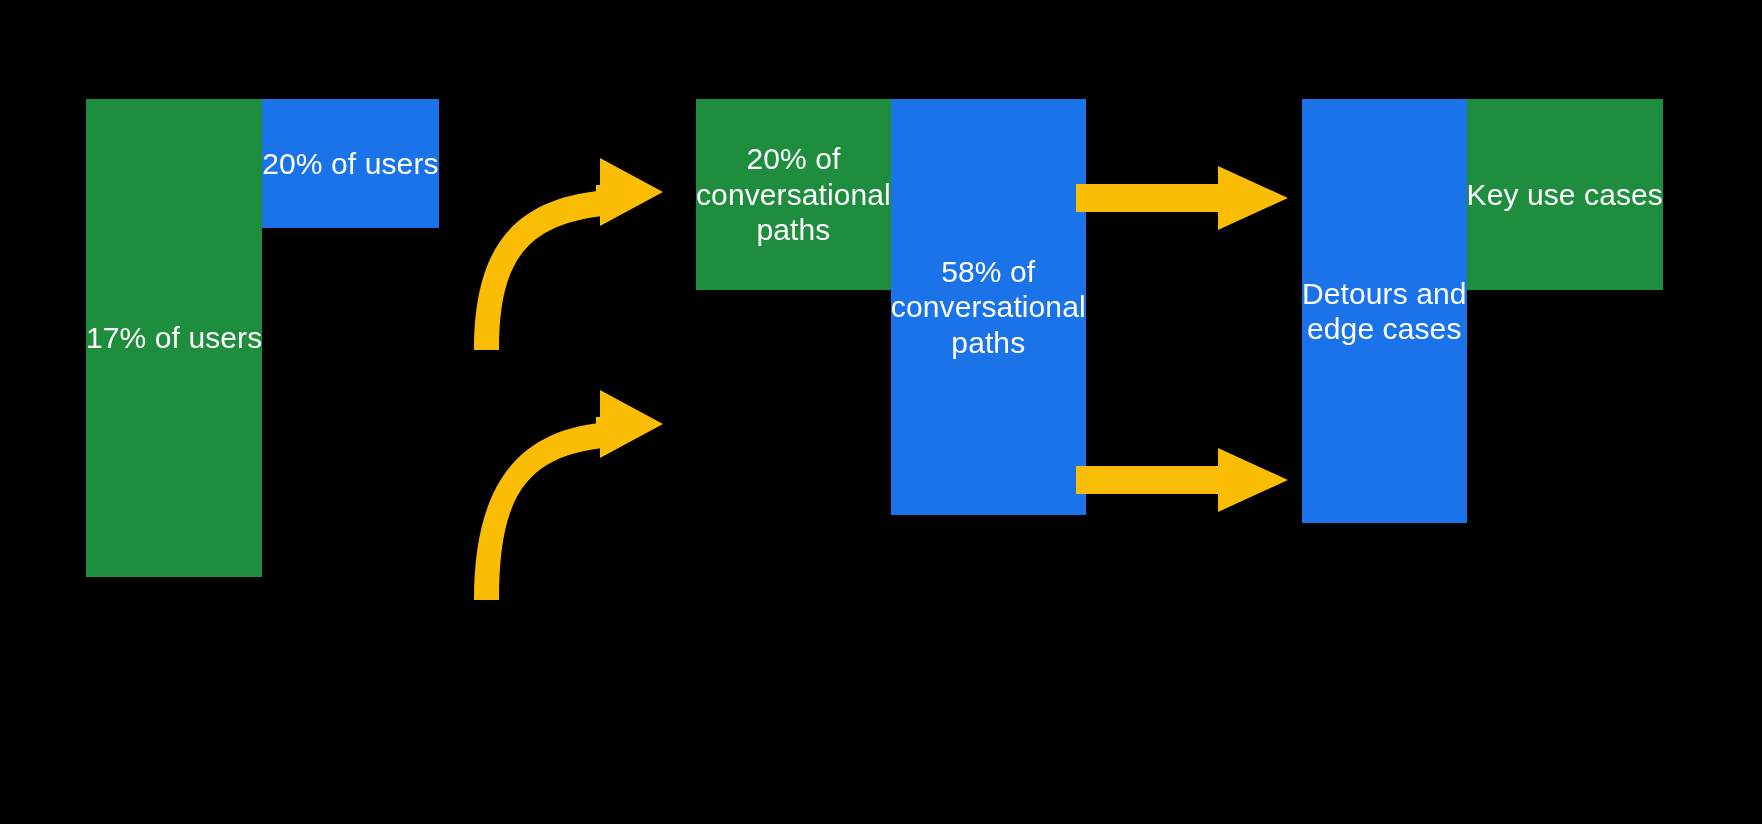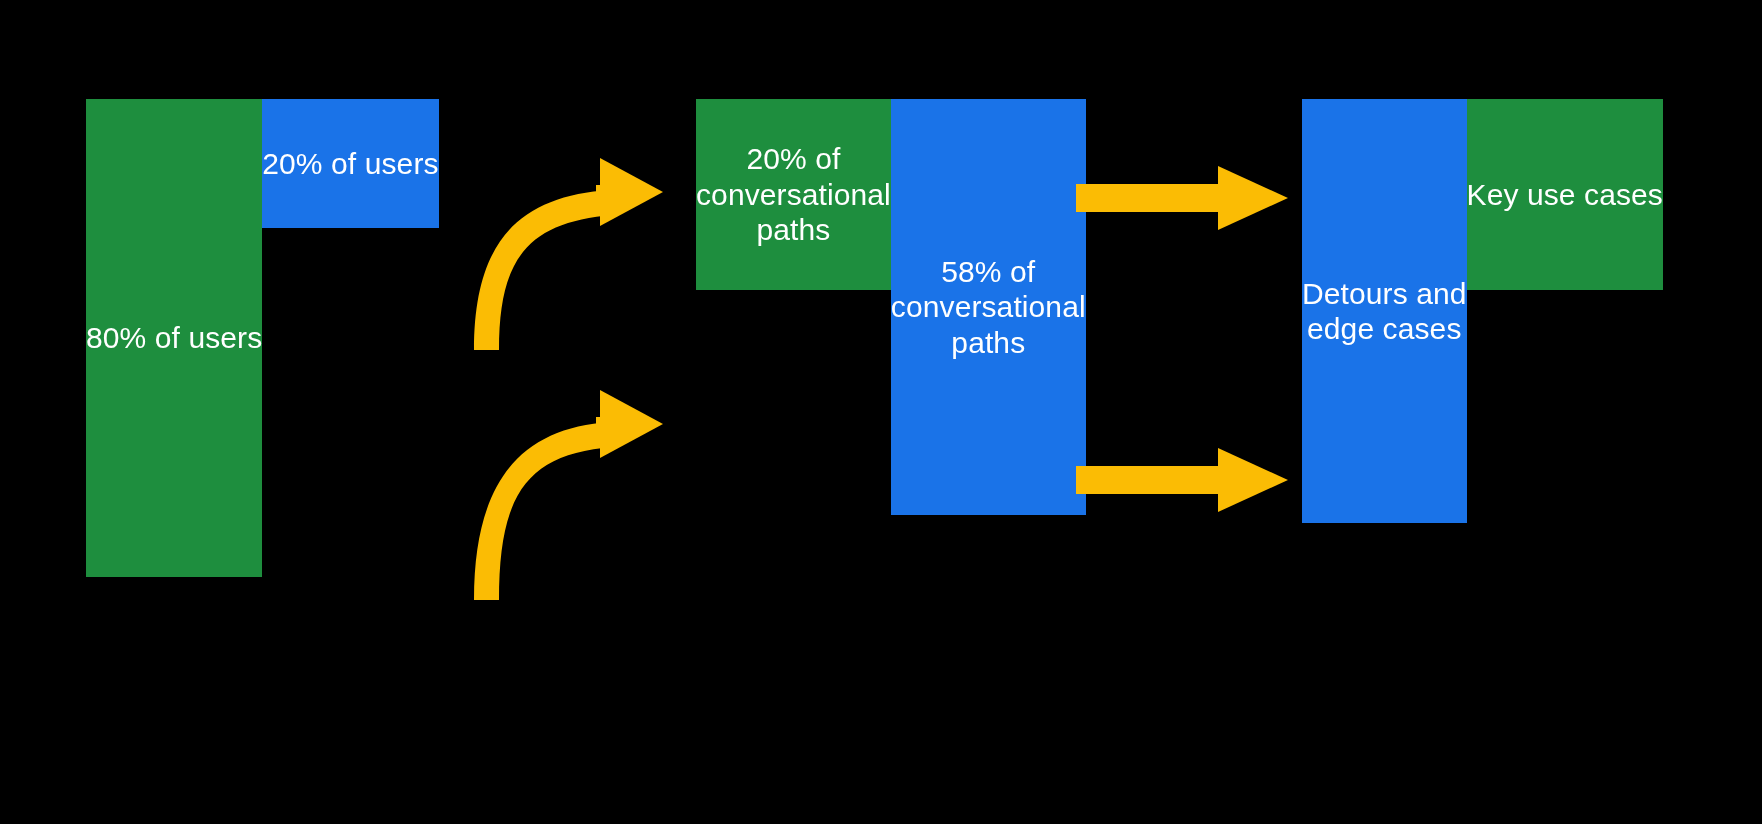--- a/index.html
+++ b/index.html
@@ -80,21 +80,21 @@
   }
   .arrow-layer svg { display: block; }
 </style>
 </head>
 <body>
 
 <div id="diagram-root">
 
   <div class="column" id="column-users">
     <div class="segment seg-green">
-      <span class="segment-label">80% of users</span>
+      <span class="segment-label">17% of users</span>
     </div>
     <div class="segment seg-blue">
       <span class="segment-label">20% of users</span>
     </div>
   </div>
 
   <div class="column" id="column-paths">
     <div class="segment seg-green">
       <span class="segment-label">20% of
 conversational

